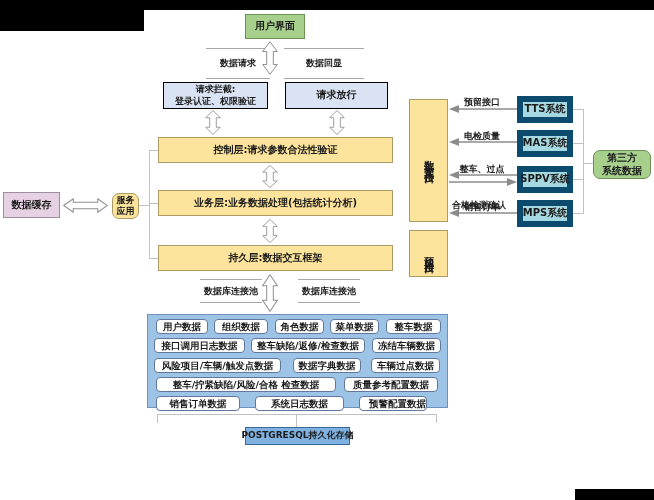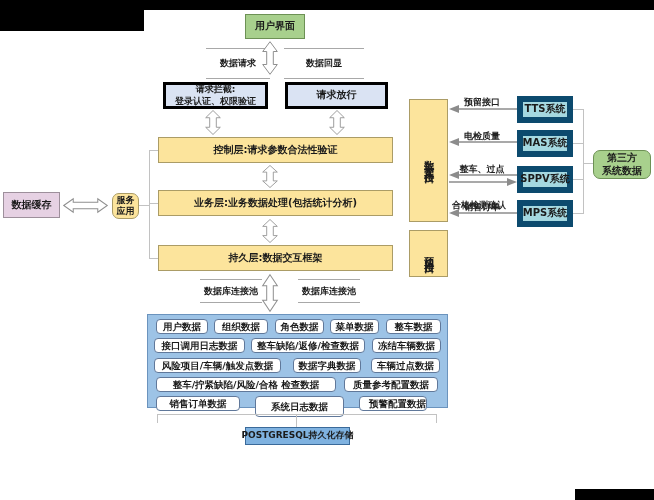--- a/index.html
+++ b/index.html
@@ -9,21 +9,21 @@
     font-family:"DejaVu Sans","Liberation Sans",sans-serif;
     color:#1b1b1b;
   }
   .abs { position:absolute; box-sizing:border-box; }
   .box {
     position:absolute; box-sizing:border-box;
     display:flex; flex-direction:column; align-items:center; justify-content:center;
     text-align:center; font-weight:600; line-height:1.25; white-space:nowrap;
   }
   .green  { background:#a8d08d; border:1.5px solid #6d9155; }
-  .bluelt { background:#dae3f3; border:3px solid #000000; }
+  .bluelt { background:#dae3f3; border:1px solid #000000; }
   .yellow { background:#fce49c; border:1px solid #ab9c66; }
   .cyan   { background:#a5d8e0; border:6px solid #0c4a6e; }
   .pink   { background:#e6d1e3; border:1px solid #9d8f9b; }
   .bigblue{ background:#9dc3e6; border:1px solid #6b93bd; }
   .whitebx{ background:#ffffff; border:1px solid #60789a; border-radius:4px; font-size:9.5px; }
   .storage{ background:#7fb2e0; border:1px solid #3a6a9a; }
   .rounded{ border-radius:7px; }
   .f10 { font-size:10px; }
   .f9  { font-size:9px; }
   .vtext { writing-mode:vertical-lr; text-orientation:upright; letter-spacing:3px; font-size:10px; font-weight:600; }
@@ -219,21 +219,21 @@
   <div class="box whitebx" style="left:156px;top:377px;width:180px;height:15px;">
       <span>整车/拧紧缺陷/风险/合格 检查数据</span>
     </div>
   <div class="box whitebx" style="left:344px;top:377px;width:94px;height:15px;">
       <span>质量参考配置数据</span>
     </div>
 
   <div class="box whitebx" style="left:156px;top:396px;width:84px;height:15px;">
       <span>销售订单数据</span>
     </div>
-  <div class="box whitebx" style="left:255px;top:396px;width:89px;height:21px;">
+  <div class="box whitebx" style="left:255px;top:396px;width:89px;height:15px;">
       <span>系统日志数据</span>
     </div>
   <div class="box whitebx" style="left:359px;top:396px;width:68px;height:15px;align-items:flex-end;">
       <span>预警配置数据</span>
     </div>
 
   <div class="line" style="left:157px;top:414px;width:280px;height:1px;"></div>
   <div class="line" style="left:157px;top:414px;width:1px;height:9px;"></div>
   <div class="line" style="left:436px;top:414px;width:1px;height:9px;"></div>
   <div class="line" style="left:296px;top:414px;width:1px;height:13px;"></div>

